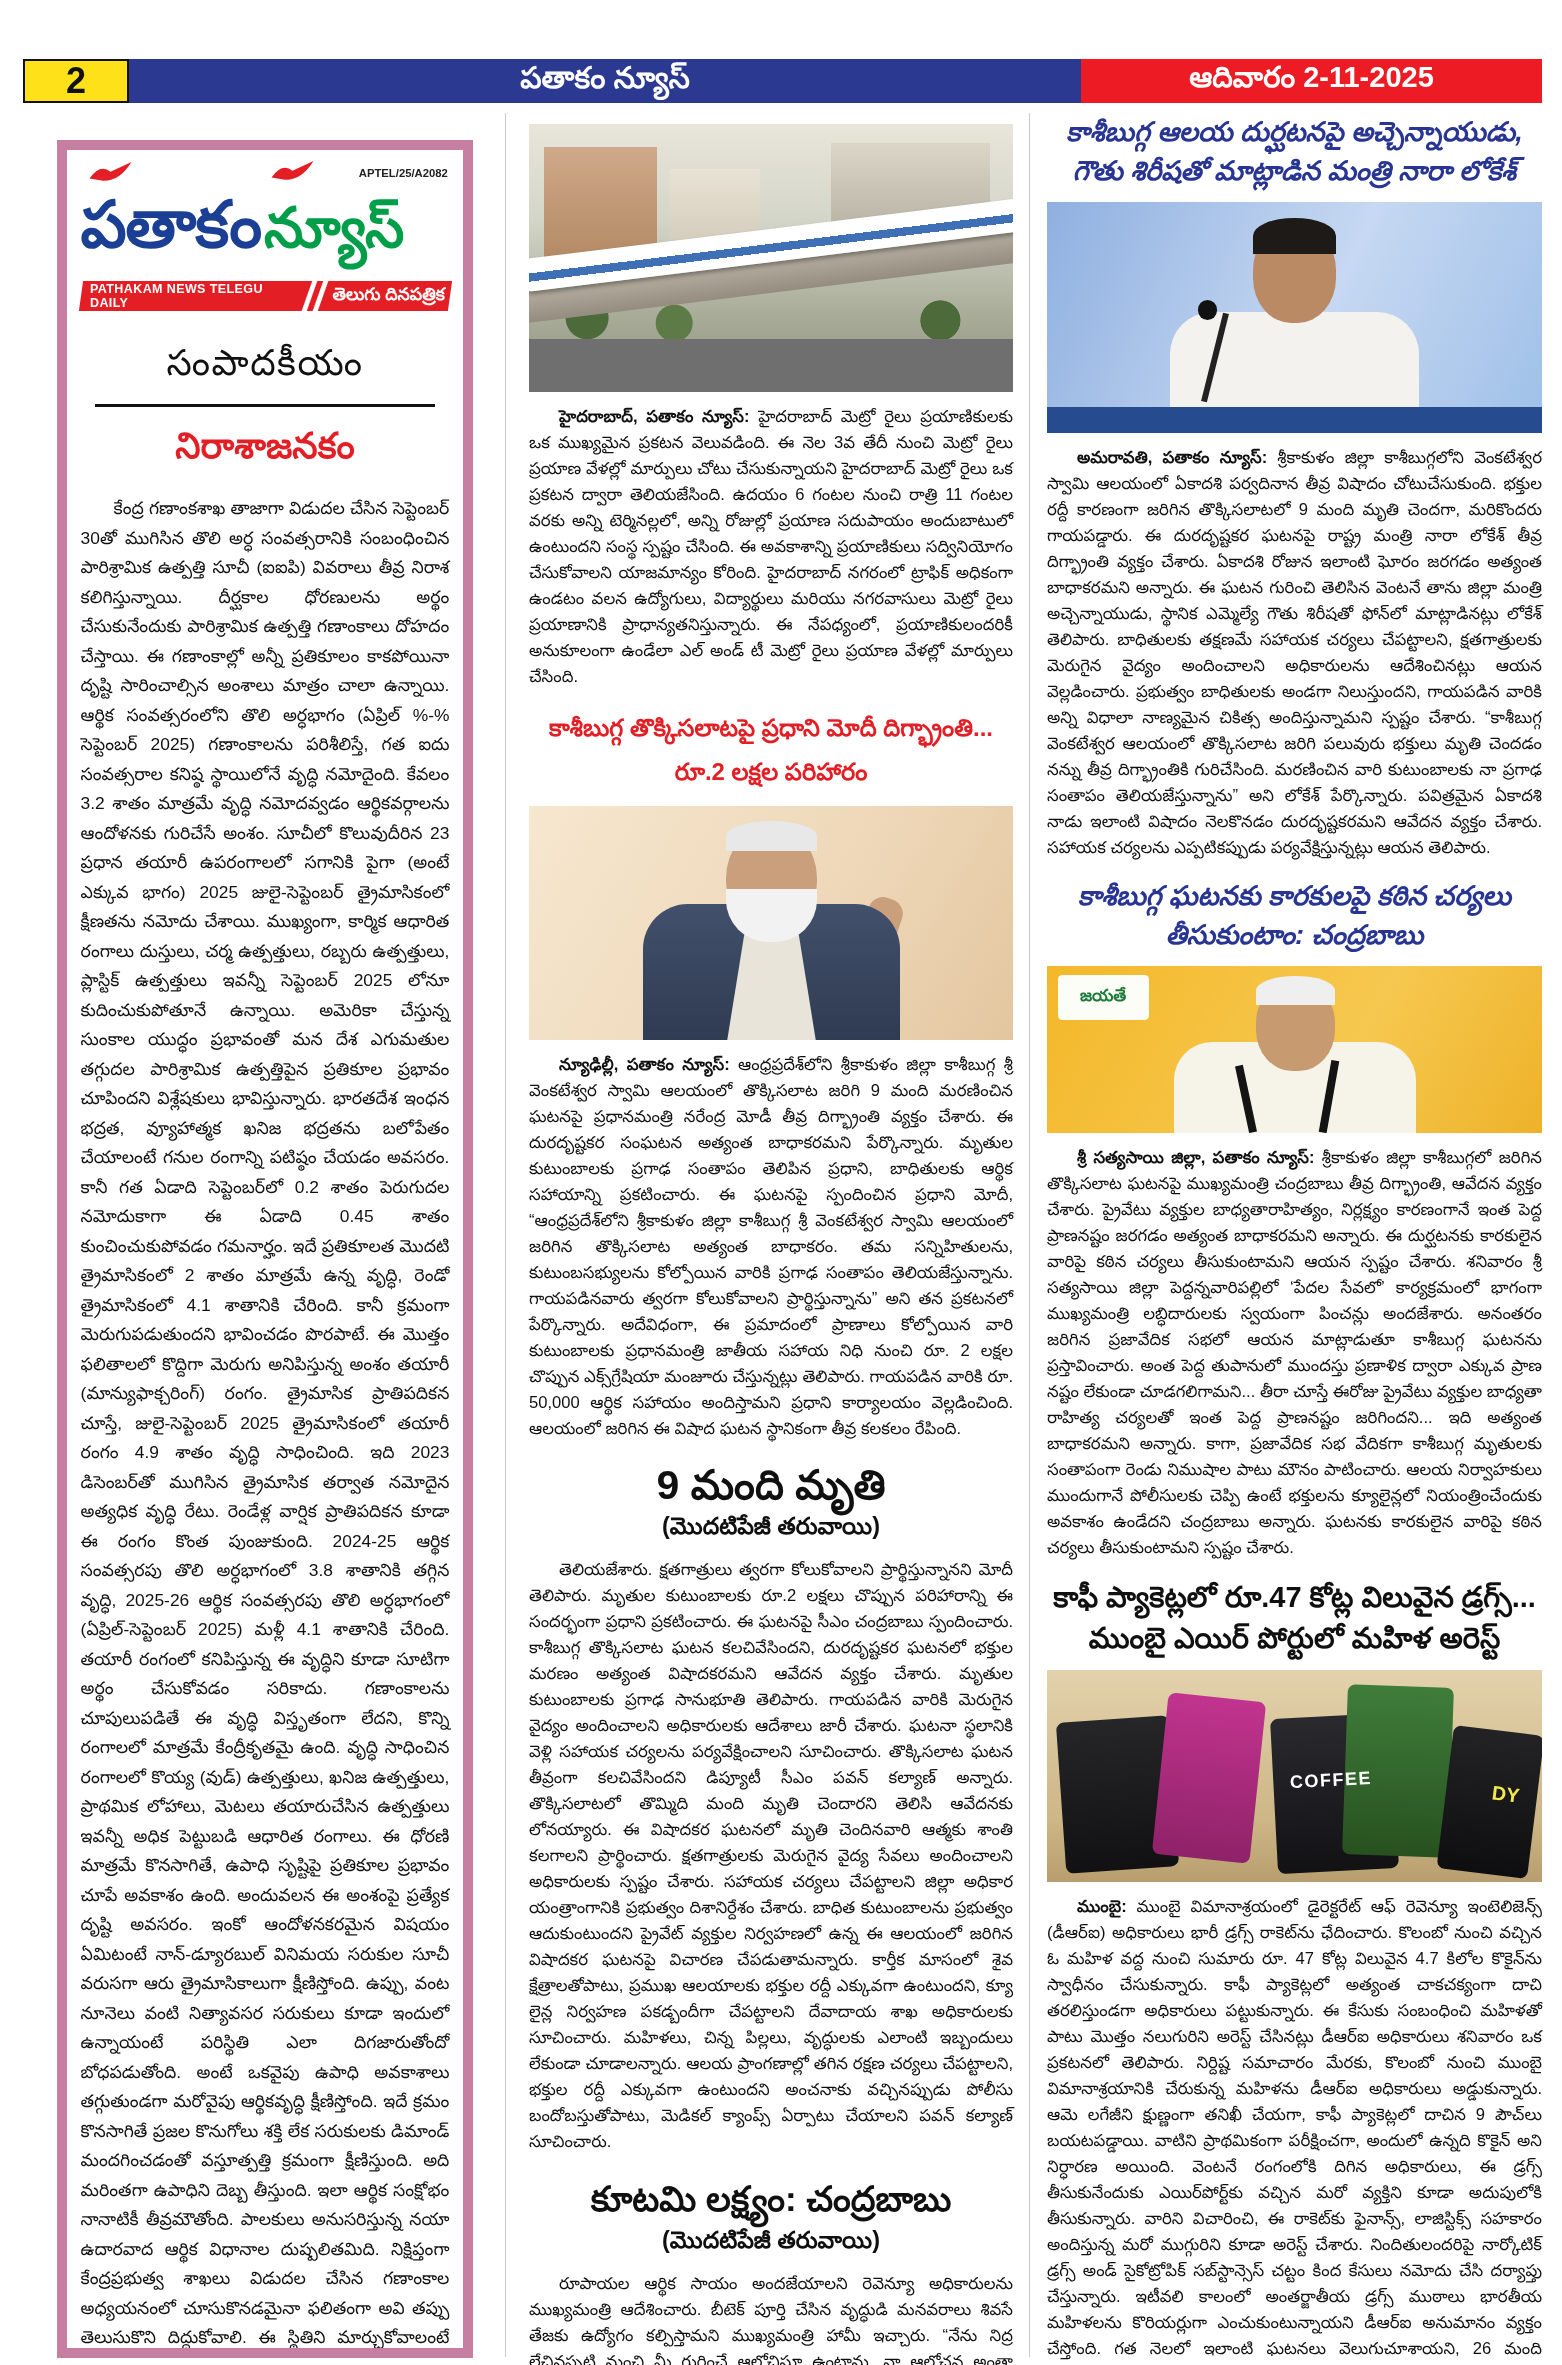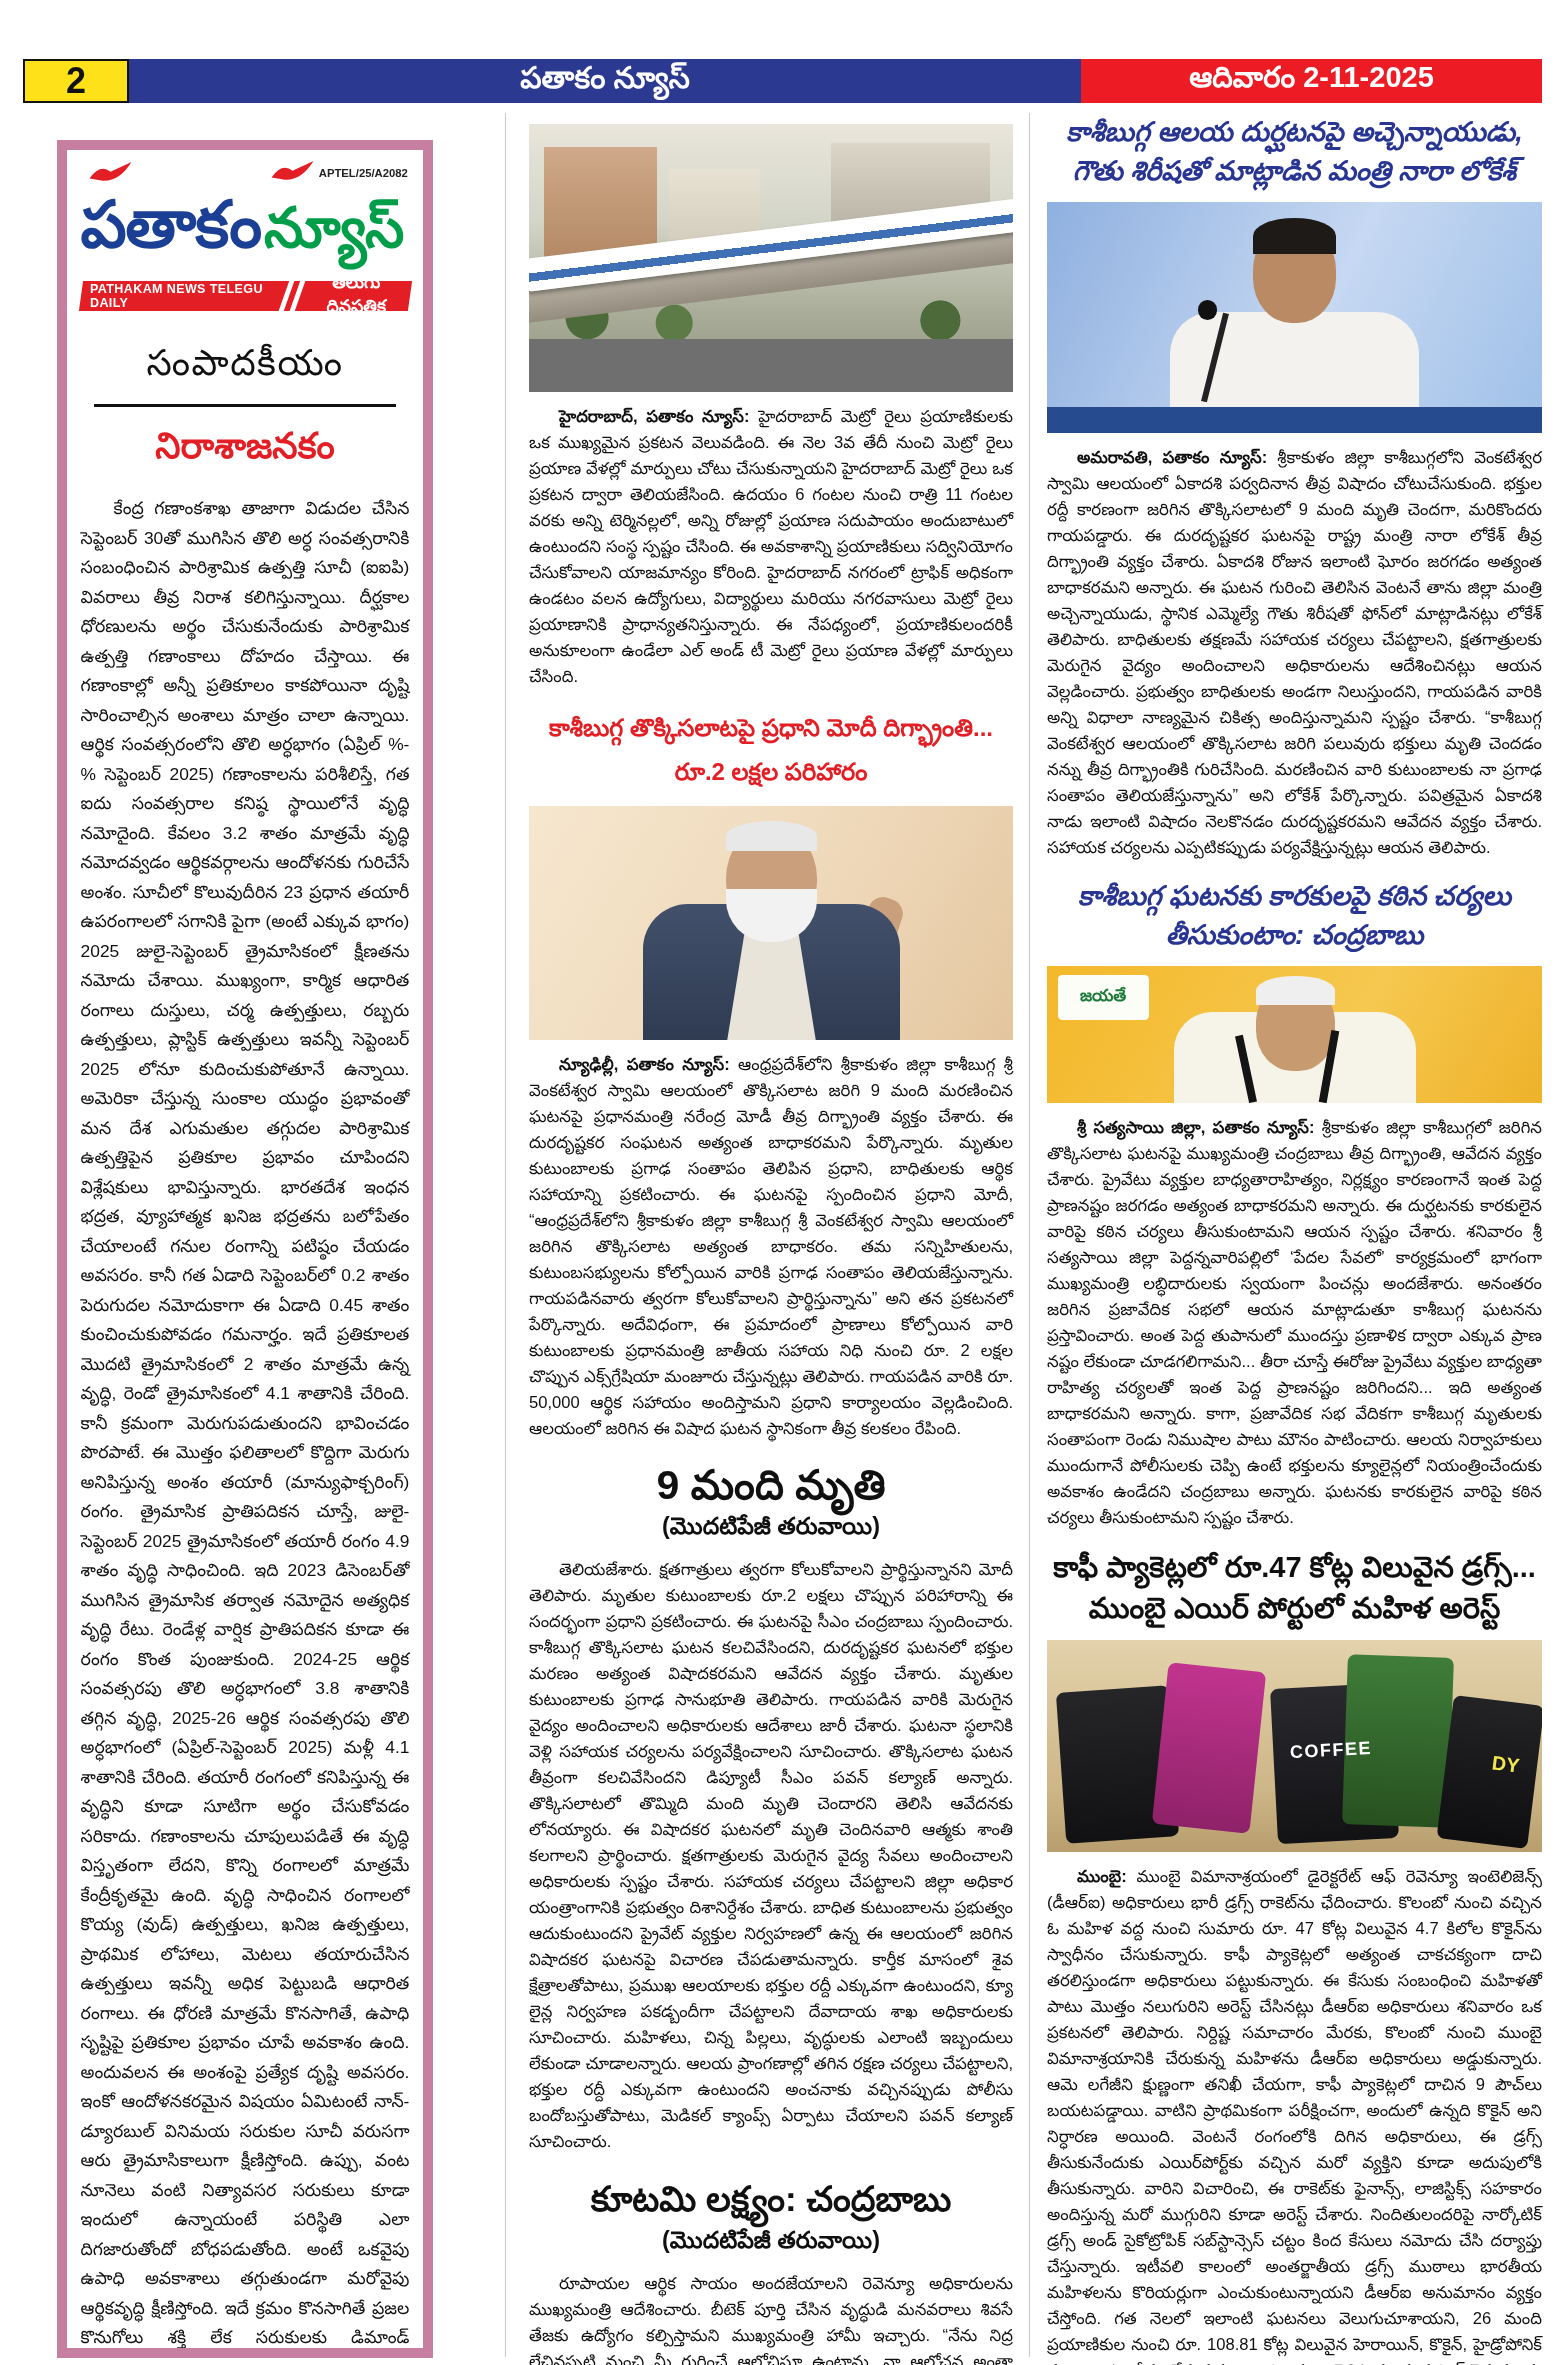--- a/index.html
+++ b/index.html
@@ -11,21 +11,21 @@
             border:2.3px solid #111;box-sizing:border-box;color:#111;font-size:36px;font-weight:bold;
             display:flex;align-items:center;justify-content:center;}
   .masthead-bar{position:absolute;left:106px;top:0;width:952px;height:44px;background:#2b3990;
             display:flex;align-items:center;justify-content:center;}
   .masthead-title{color:#fff;font-size:30px;font-weight:bold;}
   .date-bar{position:absolute;left:1058px;top:0;width:461px;height:44px;background:#ed1c24;
             color:#fff;font-size:29px;font-weight:bold;display:flex;align-items:center;justify-content:center;}
   
   .vline{position:absolute;top:113px;bottom:9px;width:0.8px;background:#c9c9c9;}
   
-  .edit-box{position:absolute;left:57px;top:140px;width:376px;height:2218px;box-sizing:border-box;
+  .edit-box{position:absolute;left:57px;top:140px;width:416px;height:2218px;box-sizing:border-box;
             border:10.6px solid #c77fa1;background:#fff;overflow:hidden;padding:10.6px 13.6px;}
   .logo{position:relative;height:162px;}
   .logo-row{position:relative;white-space:nowrap;padding-top:26px;}
   .logo-blue{color:#1b3f94;font-size:65px;font-weight:bold;letter-spacing:-1.5px;}
   .logo-green{color:#009e49;font-size:56px;font-weight:bold;letter-spacing:-1.5px;}
   .logo-reg{position:absolute;right:1.5px;top:6px;font-size:11.3px;font-weight:bold;color:#222;}
   .bird{position:absolute;width:45px;height:21px;}
   .bird svg{display:block;}
   .ribbon{position:relative;margin-top:3px;height:30px;background:#e31e24;transform:skewX(-8deg);
           display:flex;align-items:center;overflow:hidden;}
@@ -72,21 +72,21 @@
   .mo-hand{left:50%;top:91px;width:35px;height:68px;margin-left:91px;border-radius:15px;background:#caa07c;transform:rotate(18deg);}
   
   .ph-lokesh{height:231px;margin-top:10.6px;background:linear-gradient(115deg,#8fb0e0,#c6d8f2 55%,#9fc0e8);}
   .lk-head{left:50%;top:23px;width:83px;height:98px;margin-left:-42px;border-radius:46%;background:#b98a63;}
   .lk-hair{left:50%;top:16.6px;width:83px;height:36px;margin-left:-42px;border-radius:50% 50% 0 0;background:#1d1a17;}
   .lk-body{left:50%;bottom:0;width:249px;height:121px;margin-left:-125px;border-radius:42px 42px 0 0;background:#f4f2ee;}
   .lk-mic{left:50%;bottom:30px;width:6px;height:91px;margin-left:-83px;background:#222;transform:rotate(14deg);}
   .lk-micball{left:50%;bottom:113px;width:19.7px;height:19.7px;margin-left:-97px;border-radius:50%;background:#111;}
   .lk-podium{left:0;bottom:0;width:100%;height:26px;background:#274b8f;}
   
-  .ph-cbn{height:137px;margin-top:10.6px;background:linear-gradient(120deg,#f3b82a,#f6c84f 60%,#eeb22a);}
+  .ph-cbn{height:167px;margin-top:10.6px;background:linear-gradient(120deg,#f3b82a,#f6c84f 60%,#eeb22a);}
   .cb-flag{left:10.6px;top:9px;width:91px;height:45px;background:#fdfdf7;border-radius:4.5px;display:flex;align-items:center;justify-content:center;position:absolute;}
   .cb-flag span{position:static;color:#1b7a38;font-size:16.6px;font-weight:bold;}
   .cb-head{left:50%;top:16.6px;width:79px;height:89px;margin-left:-39px;border-radius:46%;background:#c79a6f;}
   .cb-hair{left:50%;top:10.6px;width:79px;height:29px;margin-left:-39px;border-radius:50% 50% 0 0;background:#efefef;}
   .cb-body{left:50%;bottom:0;width:242px;height:91px;margin-left:-121px;border-radius:38px 38px 0 0;background:#f6f3e8;}
   .cb-mic1{left:50%;bottom:0;width:7.6px;height:68px;margin-left:-53px;background:#141414;transform:rotate(-12deg);}
   .cb-mic2{left:50%;bottom:0;width:7.6px;height:73px;margin-left:30px;background:#141414;transform:rotate(10deg);}
   
   .ph-coffee{height:212px;margin-top:10.6px;background:linear-gradient(180deg,#e3d2ac,#cdb687 70%,#b89e6e);}
   .cf-p1{left:13.6px;bottom:12px;width:113px;height:151px;background:linear-gradient(180deg,#262629,#111114);border-radius:7.6px;transform:rotate(-4deg);}

